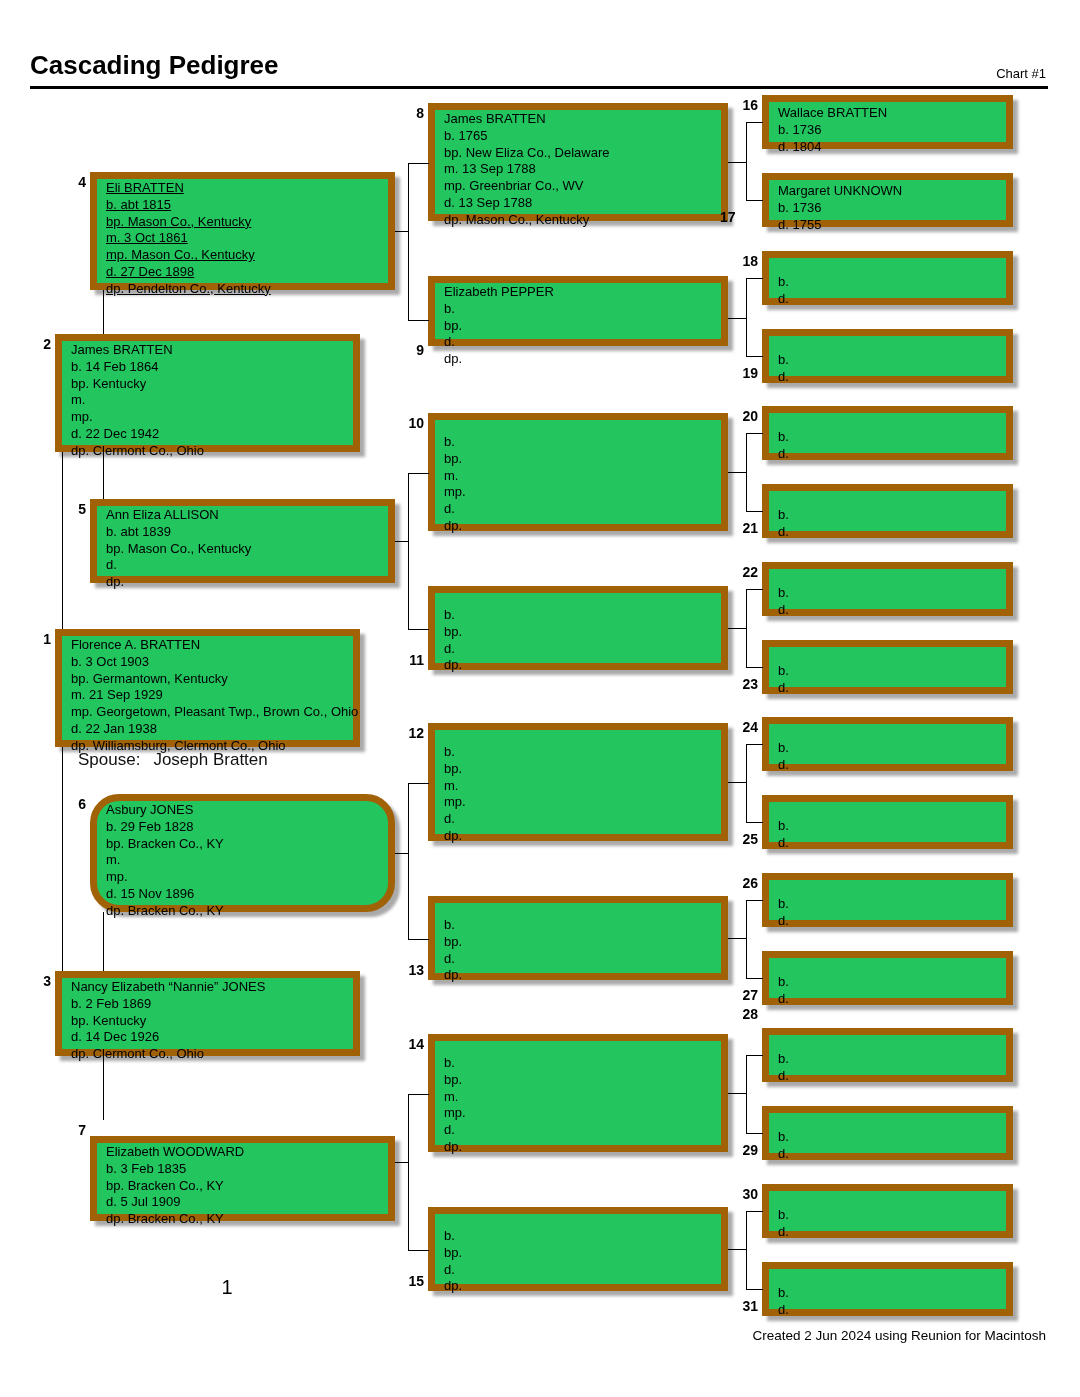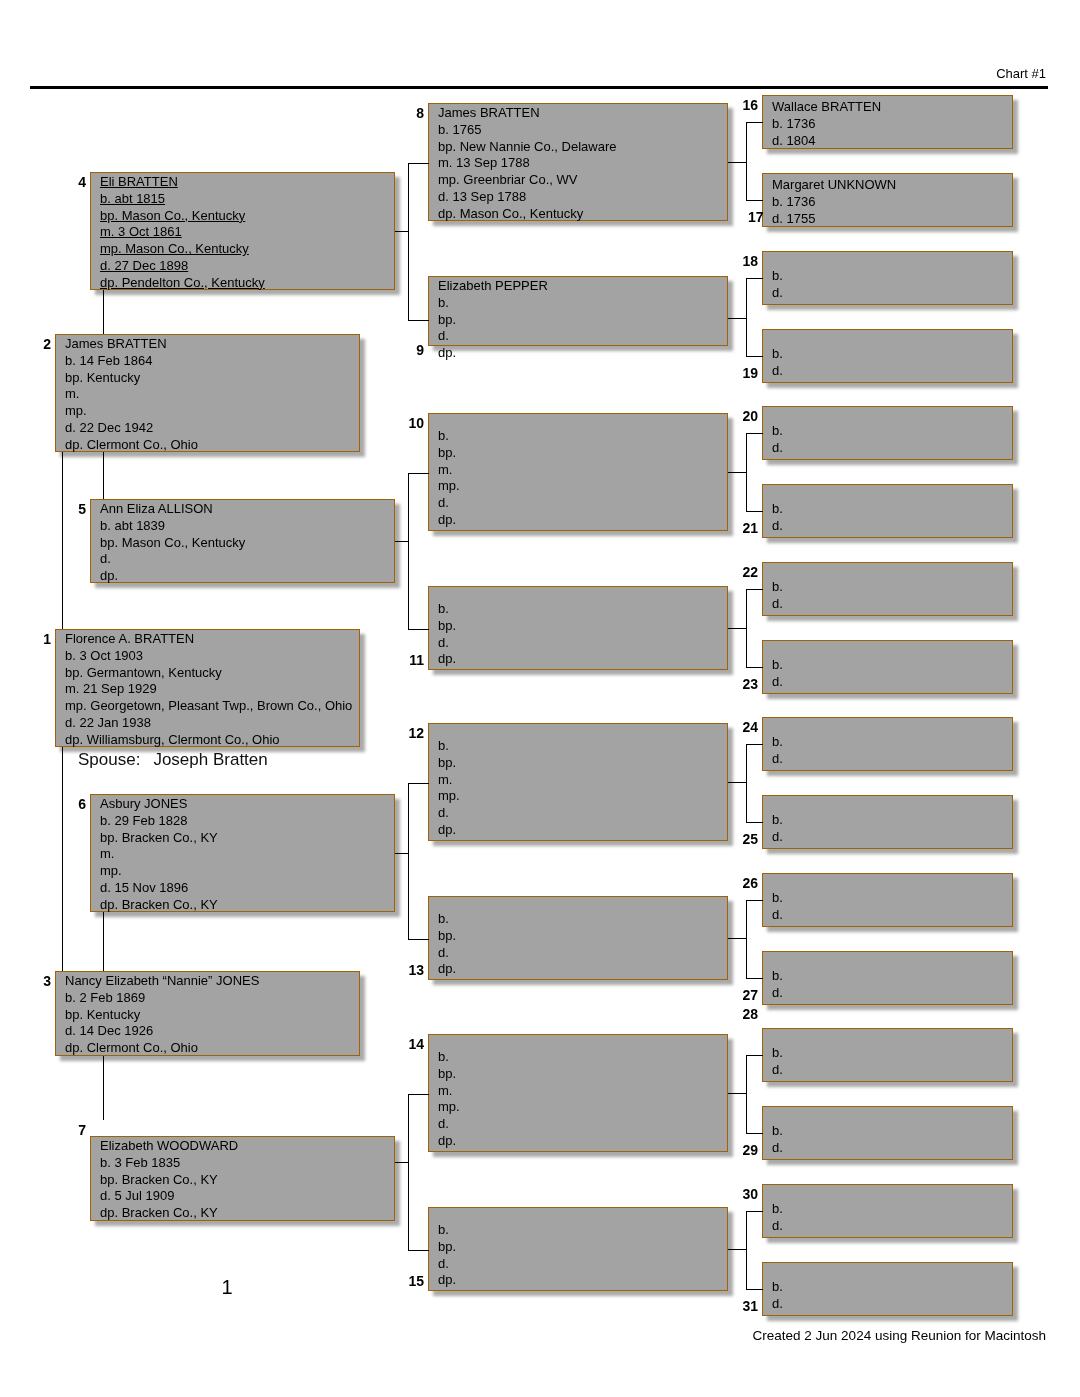--- a/index.html
+++ b/index.html
@@ -7,38 +7,39 @@
   body {
     width:1080px; height:1397px; position:relative;
     font-family:"Liberation Sans","DejaVu Sans",sans-serif; color:#000;
   }
   .page { position:absolute; left:0; top:0; width:1080px; height:1397px; background:#fff; overflow:hidden; }
   .title { position:absolute; left:30px; top:50px; font-size:26px; font-weight:bold; }
   .chart-label { position:absolute; right:34px; top:66px; font-size:13px; }
   .title-rule { position:absolute; left:30px; right:32px; top:86px; height:2.5px; background:#000; }
 
   .pbox {
-    position:absolute; background:#a3a3a3; border:1px solid #a16207;
+    position:absolute; background:#22c55e; border:7px solid #a16207;
     box-shadow:5px 5px 3px #aaa;
     padding:1px 4px 0 9px; font-size:13px; line-height:16.8px; white-space:nowrap;
   }
   .pbox.r3 { line-height:17px; padding-top:2px; }
   .pname, .pline { min-height:1em; }
   .pnum { position:absolute; width:30px; text-align:right; font-size:14px; font-weight:bold; }
   .vline, .hline { position:absolute; background:#000; }
 
   .spouse { position:absolute; left:78px; top:750px; font-size:17px; color:#111; }
   .spouse .sp-name { margin-left:13px; }
   .page-num { position:absolute; left:200px; top:1276px; width:54px; text-align:center; font-size:20px; }
   .footer { position:absolute; right:34px; top:1328px; font-size:13.5px; }
 </style>
 </head>
 <body>
 
 <div class="page">
+  <div class="title">Cascading Pedigree</div>
   <div class="chart-label">Chart #1</div>
   <div class="title-rule"></div>
 
   <div id="chart">
 
   <div class="pbox" style="left: 55px; top: 629px; width: 305px; height: 118px;">
         <div class="pname">Florence A. BRATTEN</div>
         <div class="pline">b. 3 Oct 1903</div>
         <div class="pline">bp. Germantown, Kentucky</div>
         <div class="pline">m. 21 Sep 1929</div>
@@ -76,42 +77,42 @@
       </div>
       <div class="pnum" style="left: 56px; top: 174px;">4</div>
       <div class="pbox" style="left: 90px; top: 499px; width: 305px; height: 84px;">
         <div class="pname">Ann Eliza ALLISON</div>
         <div class="pline">b. abt 1839</div>
         <div class="pline">bp. Mason Co., Kentucky</div>
         <div class="pline">d.</div>
         <div class="pline">dp.</div>
       </div>
       <div class="pnum" style="left: 56px; top: 501px;">5</div>
-      <div class="pbox" style="left: 90px; top: 794px; width: 305px; height: 118px;">
+      <div class="pbox" style="left: 90px; top: 794px; width: 305px; height: 118px; border-radius: 29px;">
         <div class="pname">Asbury JONES</div>
         <div class="pline">b. 29 Feb 1828</div>
         <div class="pline">bp. Bracken Co., KY</div>
         <div class="pline">m.</div>
         <div class="pline">mp.</div>
         <div class="pline">d. 15 Nov 1896</div>
         <div class="pline">dp. Bracken Co., KY</div>
       </div>
       <div class="pnum" style="left: 56px; top: 796px;">6</div>
       <div class="pbox" style="left: 90px; top: 1136px; width: 305px; height: 85px;">
         <div class="pname">Elizabeth WOODWARD</div>
         <div class="pline">b. 3 Feb 1835</div>
         <div class="pline">bp. Bracken Co., KY</div>
         <div class="pline">d. 5 Jul 1909</div>
         <div class="pline">dp. Bracken Co., KY</div>
       </div>
       <div class="pnum" style="left: 56px; top: 1122px;">7</div>
       <div class="pbox" style="left: 428px; top: 103px; width: 300px; height: 118px;">
         <div class="pname">James BRATTEN</div>
         <div class="pline">b. 1765</div>
-        <div class="pline">bp. New Nannie Co., Delaware</div>
+        <div class="pline">bp. New Eliza Co., Delaware</div>
         <div class="pline">m. 13 Sep 1788</div>
         <div class="pline">mp. Greenbriar Co., WV</div>
         <div class="pline">d. 13 Sep 1788</div>
         <div class="pline">dp. Mason Co., Kentucky</div>
       </div>
       <div class="pnum" style="left: 394px; top: 105px;">8</div>
       <div class="pbox" style="left: 428px; top: 276px; width: 300px; height: 70px;">
         <div class="pname">Elizabeth PEPPER</div>
         <div class="pline">b.</div>
         <div class="pline">bp.</div>
@@ -177,21 +178,21 @@
         <div class="pname">Wallace BRATTEN</div>
         <div class="pline">b. 1736</div>
         <div class="pline">d. 1804</div>
       </div>
       <div class="pnum" style="left: 728px; top: 97px;">16</div>
       <div class="pbox r3" style="left: 762px; top: 173px; width: 251px; height: 54px;">
         <div class="pname">Margaret UNKNOWN</div>
         <div class="pline">b. 1736</div>
         <div class="pline">d. 1755</div>
       </div>
-      <div class="pnum" style="left: 728px; top: 209px; padding-left: 20px;">17</div>
+      <div class="pnum" style="left: 700px; top: 209px; padding-left: 20px;">17</div>
       <div class="pbox r3" style="left: 762px; top: 251px; width: 251px; height: 54px;">
         <div class="pname"></div>
         <div class="pline">b.</div>
         <div class="pline">d.</div>
       </div>
       <div class="pnum" style="left: 728px; top: 253px;">18</div>
       <div class="pbox r3" style="left: 762px; top: 329px; width: 251px; height: 54px;">
         <div class="pname"></div>
         <div class="pline">b.</div>
         <div class="pline">d.</div>

